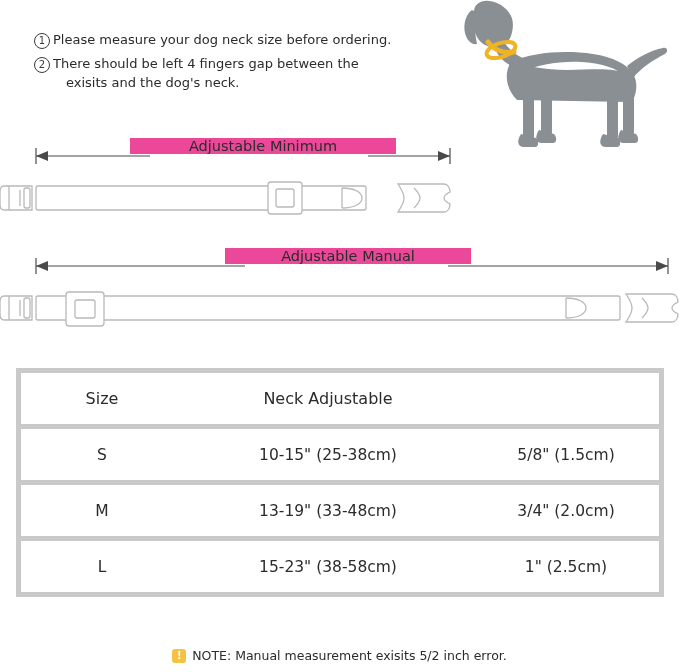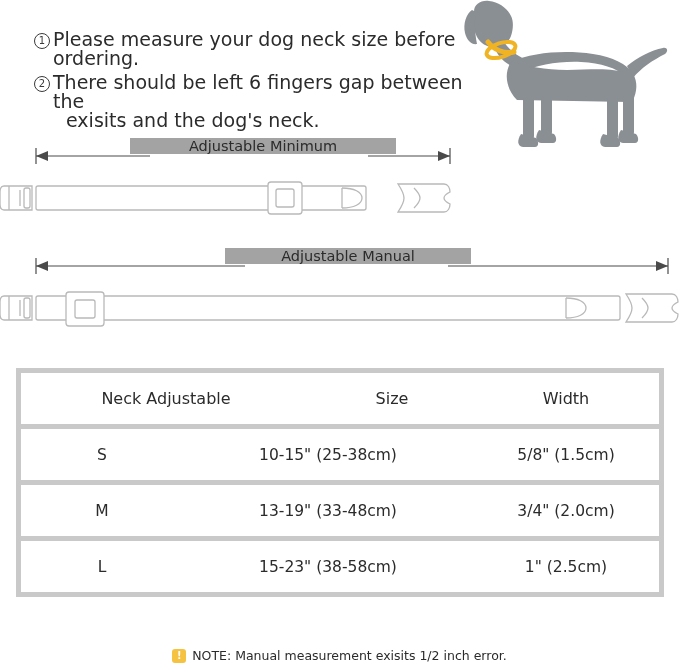--- a/index.html
+++ b/index.html
@@ -35,21 +35,21 @@
     border: 1px solid #3a3a3a;
     border-radius: 50%;
     font-size: 10px;
     line-height: 13px;
     text-align: center;
     margin-top: 3px;
     margin-right: 3px;
     color: #3a3a3a;
   }
   .instr-text {
-    font-size: 19px;
+    font-size: 13px;
     line-height: 19px;
     color: #2b2b2b;
   }
   .instr-text .cont {
     display: block;
     padding-left: 13px;
   }
 
   
   .dog-wrap {
@@ -67,21 +67,21 @@
     width: 679px;
   }
   .collar-min { top: 138px; height: 96px; }
   .collar-max { top: 248px; height: 96px; }
 
   .dim-label {
     position: absolute;
     text-align: center;
     font-size: 14.5px;
     color: #2b2b2b;
-    background: #a3a3a3;
+    background: #ec4899;
     padding: 0 8px;
     top: 0px;
   }
 
   
   .size-table {
     position: absolute;
     left: 16px;
     top: 368px;
     width: 648px;
@@ -137,21 +137,21 @@
 <body>
 
 <div class="instructions">
   <div class="instr-row">
     <span class="circ-num">1</span>
     <span class="instr-text">Please measure your dog neck size before ordering.</span>
   </div>
   <div class="instr-row">
     <span class="circ-num">2</span>
     <span class="instr-text">
-      <span>There should be left 6 fingers gap between the</span>
+      <span>There should be left 4 fingers gap between the</span>
       <span class="cont">exisits and the dog's neck.</span>
     </span>
   </div>
 </div>
 
 <div class="dog-wrap">
   <svg width="230" height="150" viewBox="0 0 230 150">
     <g fill="#8a8f94">
 
       <path d="M33,12 C33,4 40,0 48,1 C58,2 66,8 70,16 C73,22 72,30 70,36
@@ -245,37 +245,36 @@
       <path d="M626,46 L672,46 C676,46 678,50 678,54 C674,56 672,58 672,60
                C672,62 674,64 678,66 C678,70 676,74 672,74 L626,74
                C630,68 632,64 632,60 C632,56 630,52 626,46 Z"></path>
       <path d="M642,50 C646,54 648,57 648,60 C648,63 646,66 642,70" fill="none"></path>
     </g>
   </svg>
 </div>
 
 <div class="size-table">
   <div class="tbl-row tbl-head">
+    <div class="tbl-cell c-size">Size</div>
     <div class="tbl-cell c-neck">Neck Adjustable</div>
-    <div class="tbl-cell c-size">Size</div>
-    <div class="tbl-cell c-width">Width</div>
   </div>
   <div class="tbl-row">
     <div class="tbl-cell c-size">S</div>
     <div class="tbl-cell c-neck">10-15" (25-38cm)</div>
     <div class="tbl-cell c-width">5/8" (1.5cm)</div>
   </div>
   <div class="tbl-row">
     <div class="tbl-cell c-size">M</div>
     <div class="tbl-cell c-neck">13-19" (33-48cm)</div>
     <div class="tbl-cell c-width">3/4" (2.0cm)</div>
   </div>
   <div class="tbl-row">
     <div class="tbl-cell c-size">L</div>
     <div class="tbl-cell c-neck">15-23" (38-58cm)</div>
     <div class="tbl-cell c-width">1" (2.5cm)</div>
   </div>
 </div>
 
 <div class="note">
   <span class="note-badge">!</span>
-  <span>NOTE: Manual measurement exisits  1/2  inch error.</span>
+  <span>NOTE: Manual measurement exisits  5/2  inch error.</span>
 </div>
 
 </body></html>

